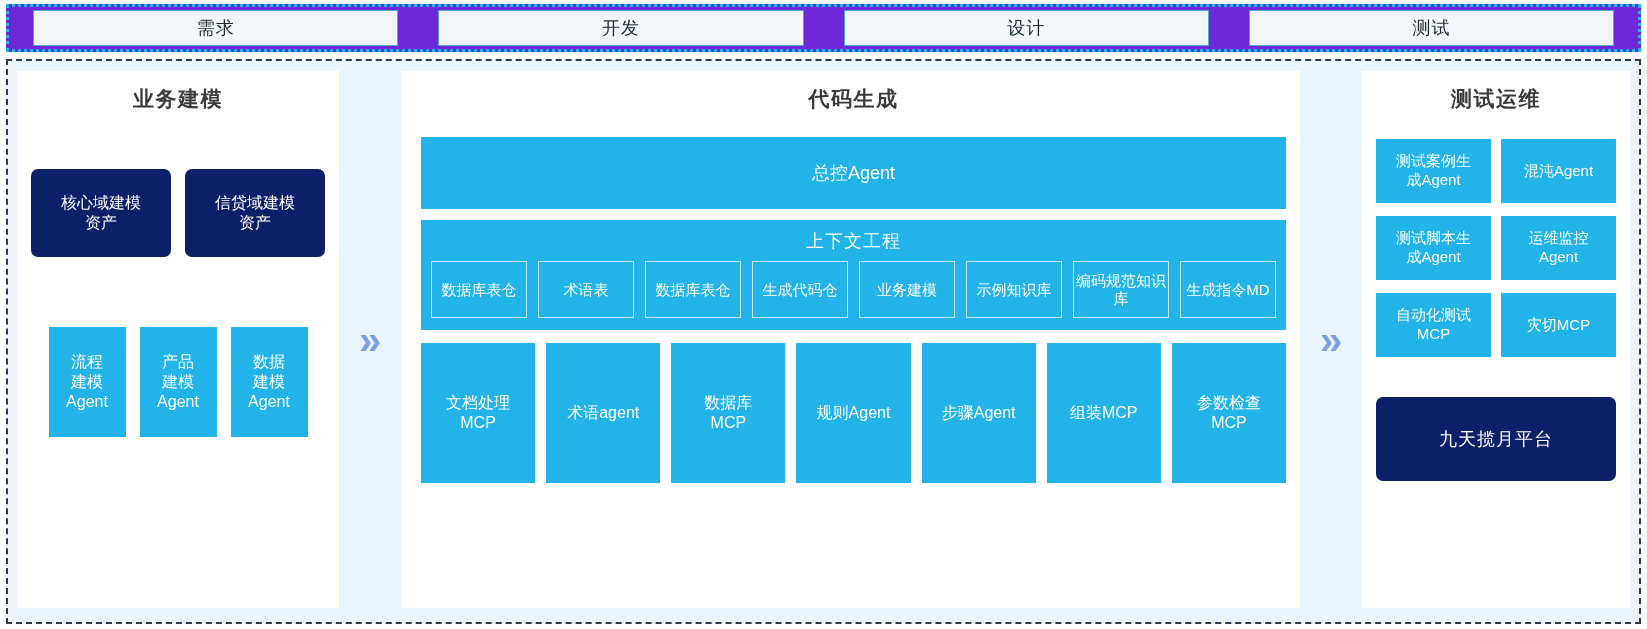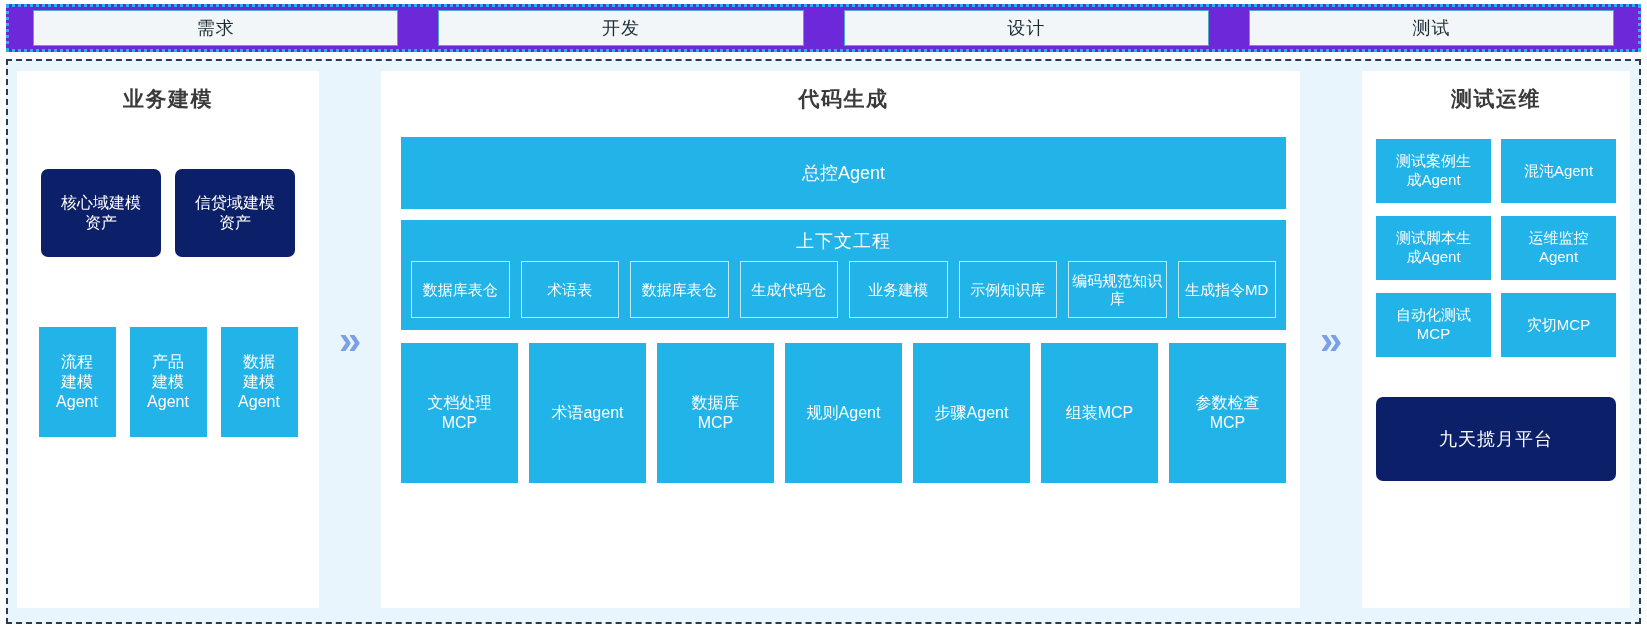--- a/index.html
+++ b/index.html
@@ -114,21 +114,21 @@
     background: #22b3e8;
   }
 
   
   .left-assets {
     display: flex;
     gap: 14px;
     margin-top: 56px;
   }
   .left-assets .tile {
-    width: 120px;
+    width: 140px;
     height: 88px;
     font-size: 16px;
   }
   .left-agents {
     display: flex;
     gap: 14px;
     margin-top: 70px;
   }
   .left-agents .tile {
     width: 77px;

